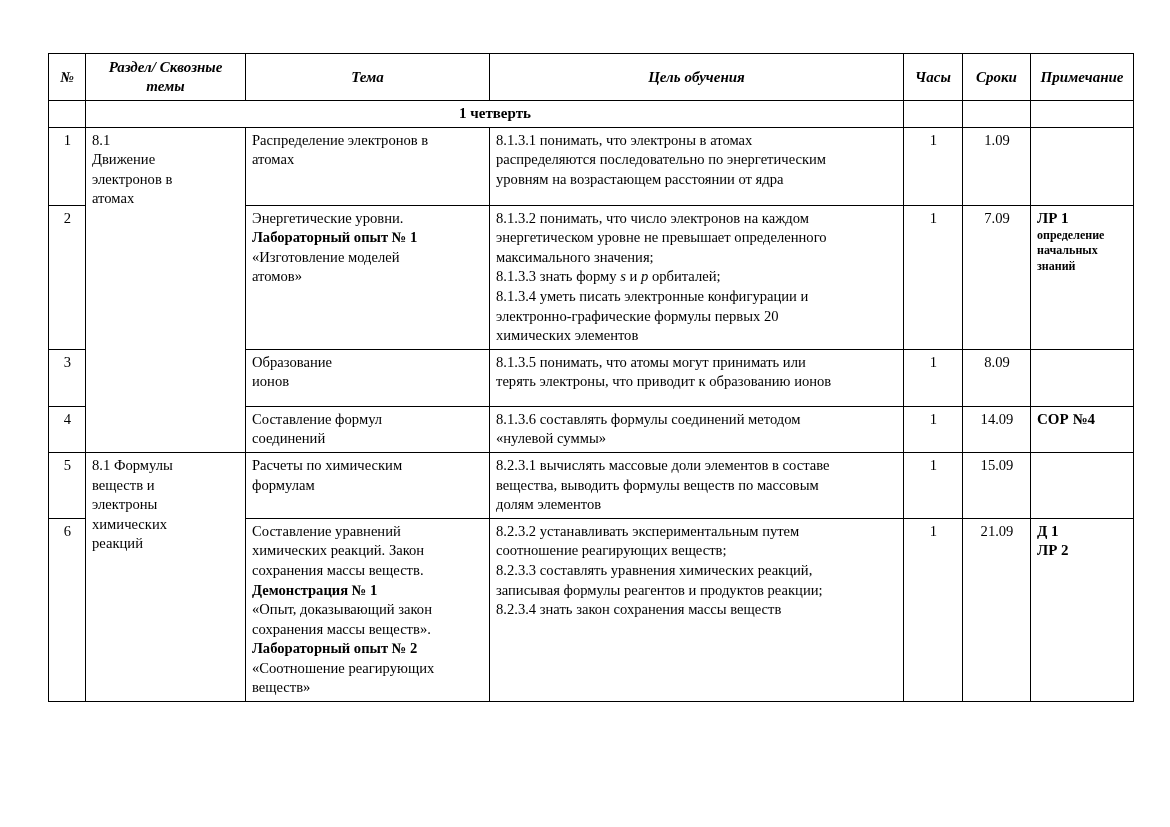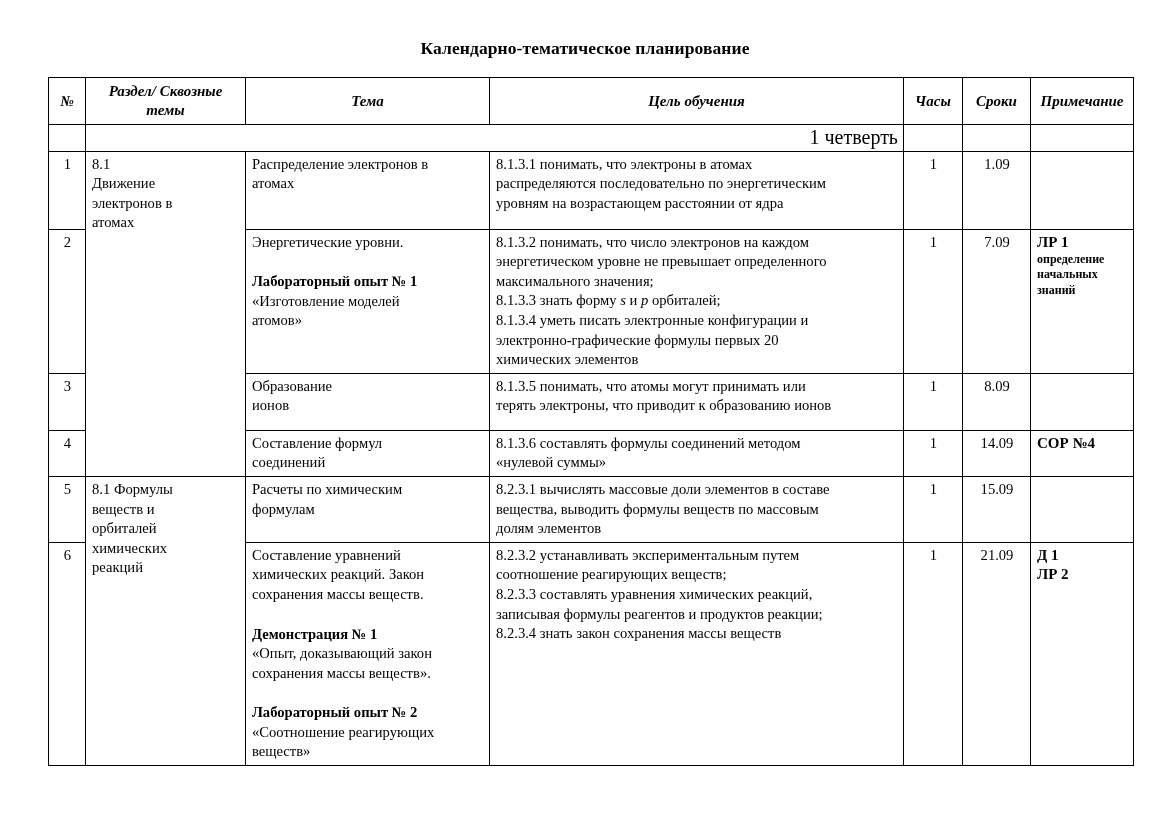--- a/index.html
+++ b/index.html
@@ -78,61 +78,60 @@
   col.c-hours     { width: 59px; }
   col.c-dates     { width: 68px; }
   col.c-note      { width: 103px; }
 
   td.num,
   td.hours,
   td.dates {
     text-align: center;
   }
   td.quarter {
-    text-align: right;
-    font-weight: normal;
+    text-align: center;
+    font-weight: bold;
     padding: 2px 4px;
-    font-size: 20px;
+    font-size: 15px;
   }
   td.note {
     font-weight: bold;
     padding-left: 7px;
   }
   .note-main {
     font-size: 15px;
     line-height: 19px;
     display: block;
   }
   .note-sub {
     font-size: 12px;
     line-height: 15.6px;
     display: block;
     font-weight: bold;
   }
-  .bold { font-weight: bold; margin-top: 20px; }
+  .bold { font-weight: bold; }
   .ital { font-style: italic; }
   .ln { display: block; }
 
   
   tr.r-head   { height: 40px; }
   tr.r-quarter{ height: 22px; }
   tr.r1 { height: 78px; }
   tr.r2 { height: 133px; }
   tr.r3 { height: 57px; }
   tr.r4 { height: 37px; }
   tr.r5 { height: 61px; }
   tr.r6 { height: 153px; }
 </style>
 </head>
 <body>
 
 <div class="page">
 
   <div class="title-block">
-    <div class="title-line-1">Календарно-тематическое планирование</div>
   </div>
 
   <div class="table-wrap">
     <table class="ktp">
       <colgroup>
         <col class="c-num">
           <col class="c-section">
           <col class="c-topic">
           <col class="c-goal">
         <col class="c-hours">
@@ -241,21 +240,21 @@
           <td class="note">
             <span class="note-main">СОР №4</span>
           </td>
         </tr>
 
         <tr class="r5">
           <td class="num">5</td>
           <td rowspan="2">
             <span class="ln">8.1 Формулы</span>
             <span class="ln">веществ и</span>
-            <span class="ln">орбиталей</span>
+            <span class="ln">электроны</span>
             <span class="ln">химических</span>
             <span class="ln">реакций</span>
           </td>
           <td>
             <span class="ln">Расчеты по химическим</span>
             <span class="ln">формулам</span>
           </td>
           <td>
             <span class="ln">8.2.3.1 вычислять массовые доли элементов в составе</span>
             <span class="ln">вещества, выводить формулы веществ по массовым</span>

